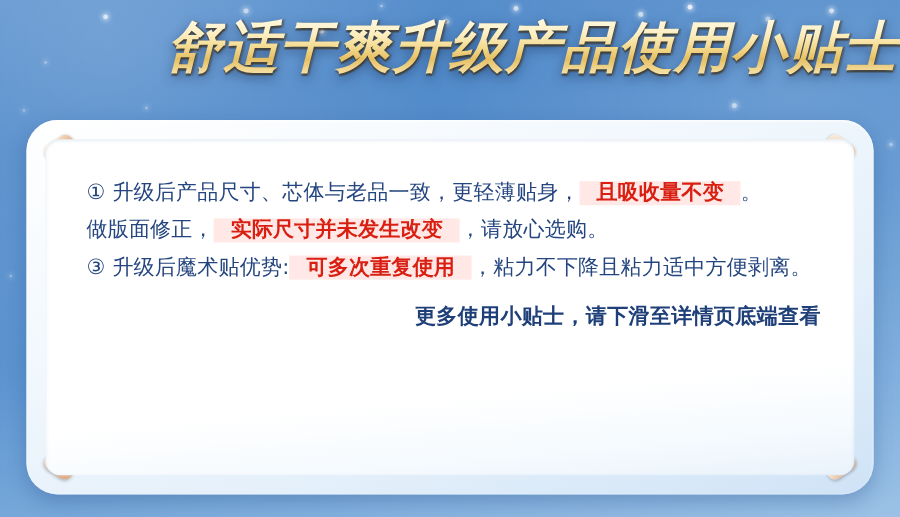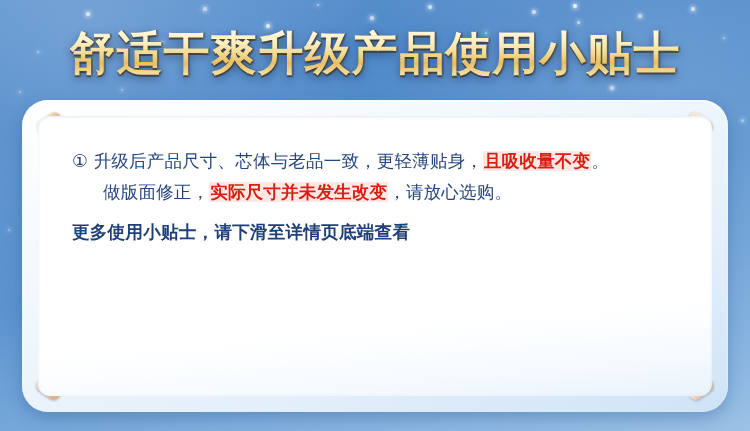--- a/index.html
+++ b/index.html
@@ -18,22 +18,22 @@
       linear-gradient(168deg,#5d93cf 0%,#4f89c9 22%,#5b93cf 52%,#7cacdc 78%,#9cc2e6 100%);
   }
 
   
   .sparkles{position:absolute;inset:0;pointer-events:none;}
   .sp{position:absolute;border-radius:50%;background:#ffffff;
       box-shadow:0 0 4px 1px rgba(255,255,255,.85);}
 
   
   .heading-wrap{
-    position:absolute;left:0;right:0;top:22px;height:62px;
-    display:flex;align-items:center;justify-content:center;
+    position:absolute;left:0;right:0;top:8px;height:62px;
+    display:flex;align-items:center;justify-content:flex-end;font-style:italic;
   }
   .heading{
     font-family:"DejaVu Sans","Liberation Sans",sans-serif;
     font-size:46px;font-weight:700;line-height:1;
     letter-spacing:1px;white-space:nowrap;
     background:linear-gradient(180deg,#fff8e0 0%,#fdeec0 28%,#f3d98d 52%,#e6bf63 72%,#f6e2a8 100%);
     -webkit-background-clip:text;background-clip:text;
     color:transparent;-webkit-text-fill-color:transparent;
     filter:drop-shadow(0 2px 0 rgba(60,40,10,.55)) drop-shadow(2px 0 0 rgba(60,40,10,.35)) drop-shadow(0 3px 5px rgba(20,40,80,.45));
   }
@@ -75,27 +75,27 @@
 
   
   .content{
     position:absolute;left:34px;right:28px;top:30px;bottom:18px;
     font-family:"DejaVu Sans","Liberation Sans",sans-serif;
   }
   .line{
     font-size:17.5px;line-height:31px;color:#24457f;
     white-space:nowrap;letter-spacing:.2px;
   }
-  .line.indent{padding-left:0;margin-left:31px;}
+  .line.indent{padding-left:0;}
   .num{font-size:17.5px;}
   .hl{color:#d91f12;font-weight:700;background:rgba(255,214,208,.55);
-      border-radius:0;padding:0 1px;}
+      border-radius:0;padding:0 14px;}
 
   .footnote{
-    margin-top:12px;text-align:left;
+    margin-top:12px;text-align:right;
     font-size:17.5px;font-weight:700;color:#1f3f79;letter-spacing:.3px;
   }
 </style>
 </head>
 <body>
 
 <div class="canvas">
 
   <div class="sparkles" id="sparkle-layer">
       <span class="sp" style="left: 86px; top: 12px; width: 4px; height: 4px; opacity: 0.75;"></span>
@@ -132,19 +132,20 @@
     <span class="pin pin-tl"></span>
     <span class="pin pin-tr"></span>
     <span class="pin pin-bl"></span>
     <span class="pin pin-br"></span>
 
     <div class="board-inner">
       <div class="content">
         <div id="tip-lines">
             <div class="line"><span class="num">①</span><span> 升级后产品尺寸、芯体与老品一致，更轻薄贴身，</span><span class="hl">且吸收量不变</span><span>。</span></div>
             <div class="line indent"><span>做版面修正，</span><span class="hl">实际尺寸并未发生改变</span><span>，请放心选购。</span></div>
+            <div class="line"><span class="num">③</span><span> 升级后魔术贴优势:</span><span class="hl">可多次重复使用</span><span>，粘力不下降且粘力适中方便剥离。</span></div>
           </div>
         <div class="footnote">更多使用小贴士，请下滑至详情页底端查看</div>
       </div>
     </div>
   </div>
 
 </div>
 
 </body></html>

